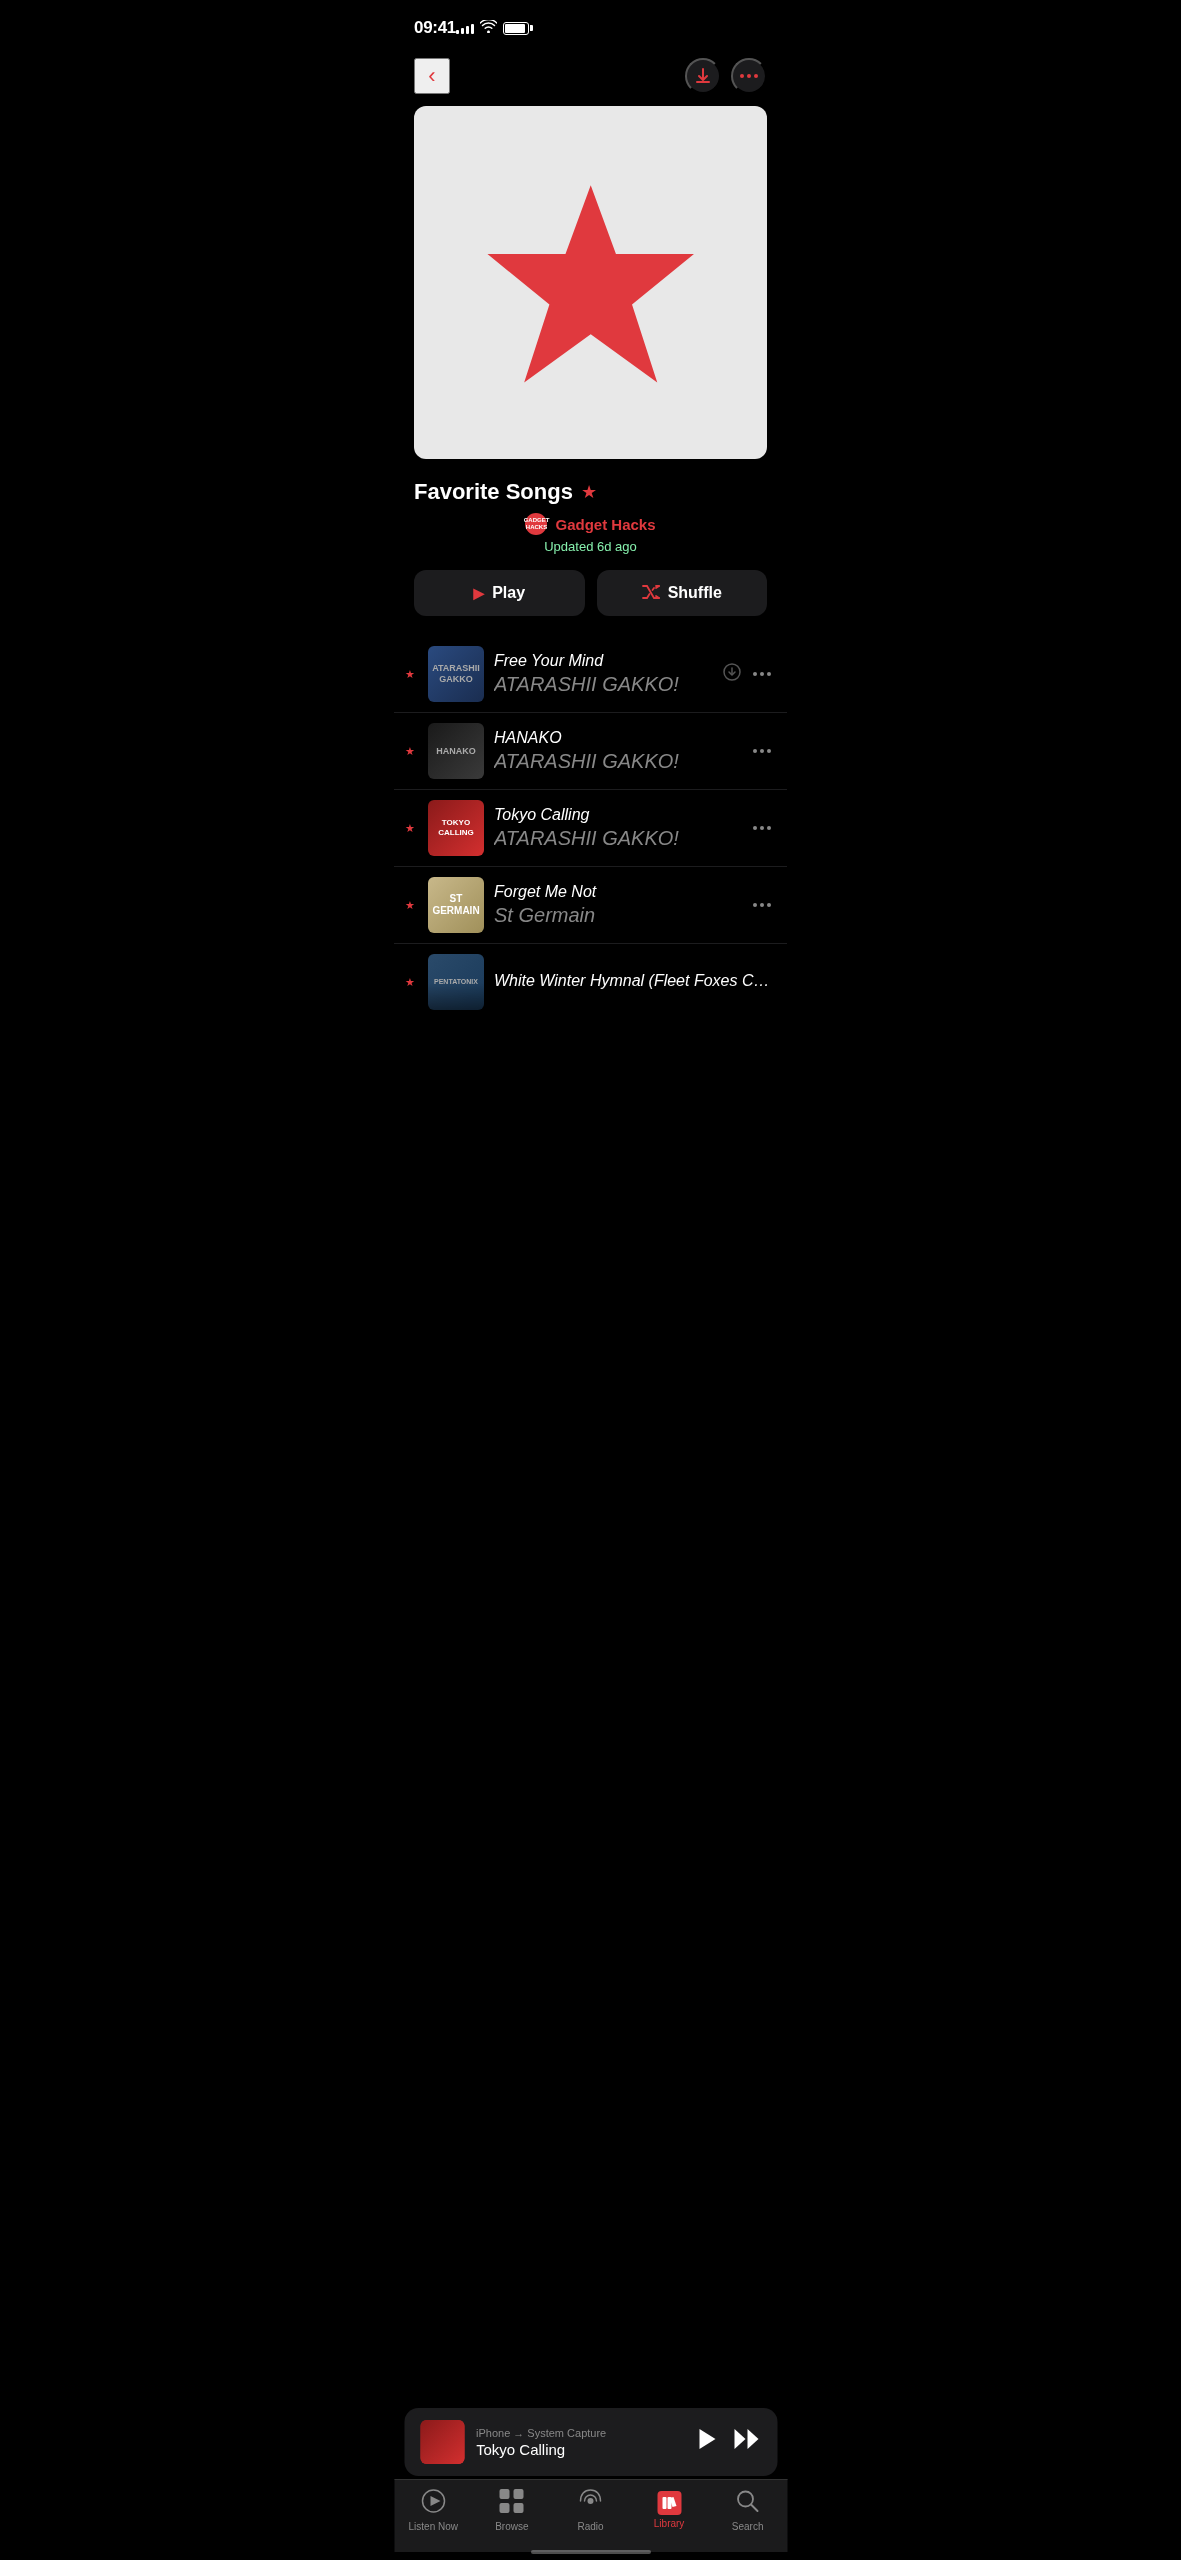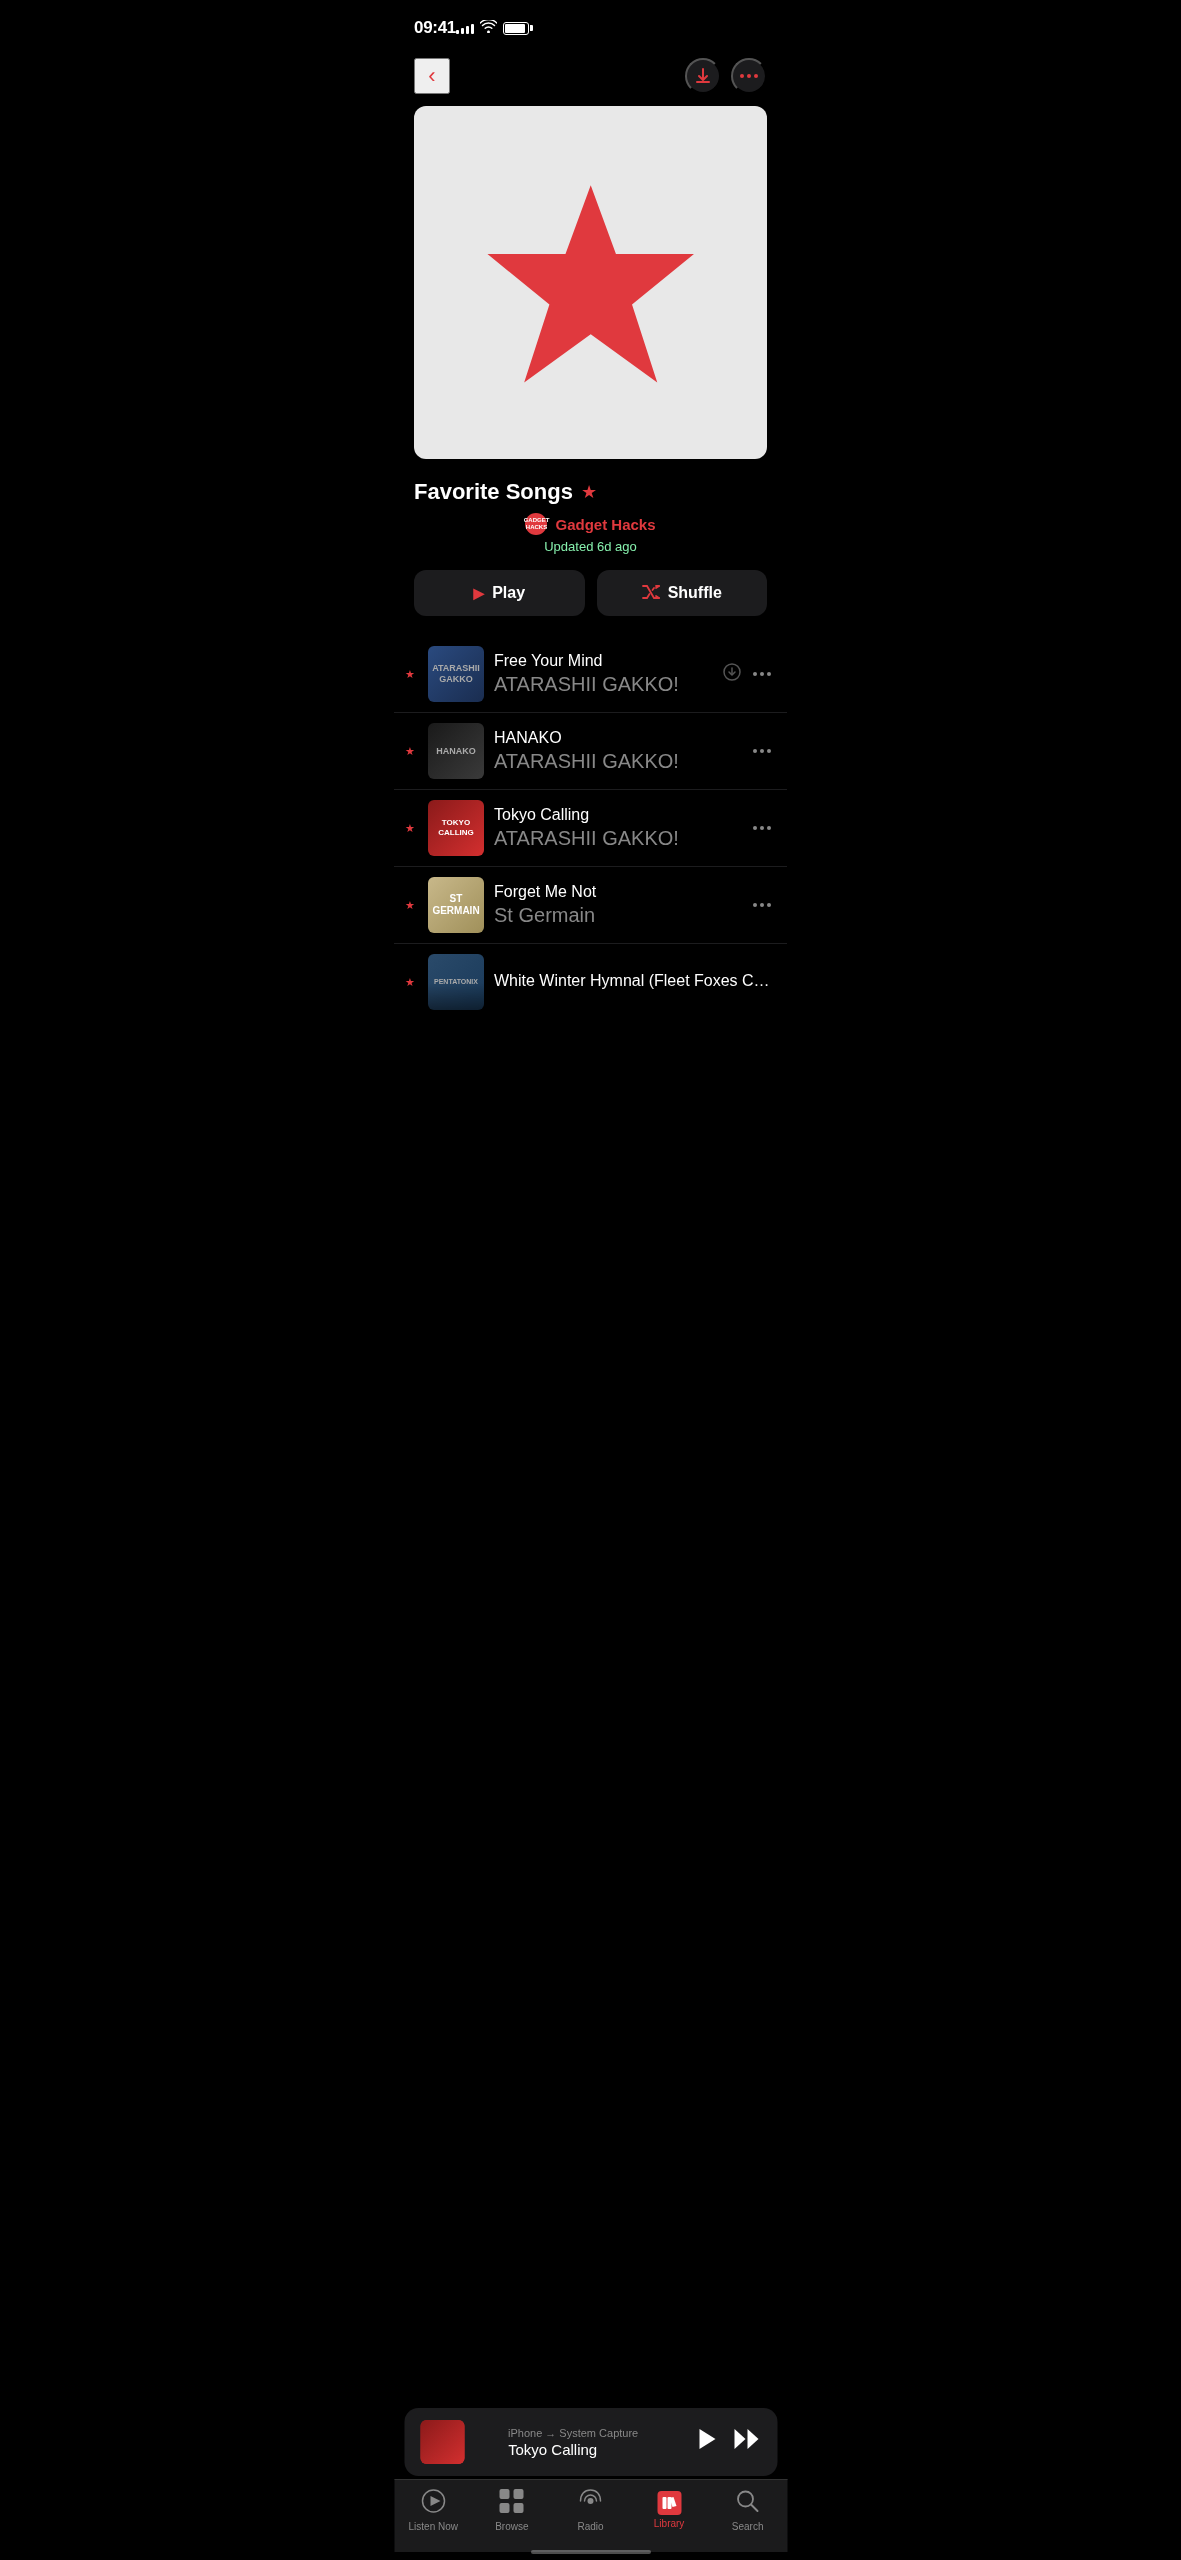--- a/index.html
+++ b/index.html
@@ -262,20 +262,21 @@
     
     .thumb-1 { background: linear-gradient(135deg, #2a4a7f, #1a2d50); }
     .thumb-2 { background: linear-gradient(135deg, #1a1a1a, #333); }
     .thumb-3 { background: linear-gradient(135deg, #8b1a1a, #d32f2f); }
     .thumb-4 { background: linear-gradient(135deg, #c8b88a, #a0905a); }
     .thumb-5 { background: linear-gradient(135deg, #2a4a6a, #1a3a5a); }
 
     .song-info {
       flex: 1;
       min-width: 0;
+      font-style: italic;
     }
 
     .song-title {
       font-size: 16px;
       font-weight: 500;
       color: #fff;
       white-space: nowrap;
       overflow: hidden;
       text-overflow: ellipsis;
       margin-bottom: 3px;
@@ -328,21 +329,20 @@
       width: 44px;
       height: 44px;
       border-radius: 6px;
       background: linear-gradient(135deg, #8b1a1a, #d32f2f);
       flex-shrink: 0;
     }
 
     .mini-info {
       flex: 1;
       min-width: 0;
-      margin-left: 32px;
     }
 
     .mini-source {
       font-size: 11px;
       color: #888;
       margin-bottom: 2px;
     }
 
     .mini-title {
       font-size: 15px;

